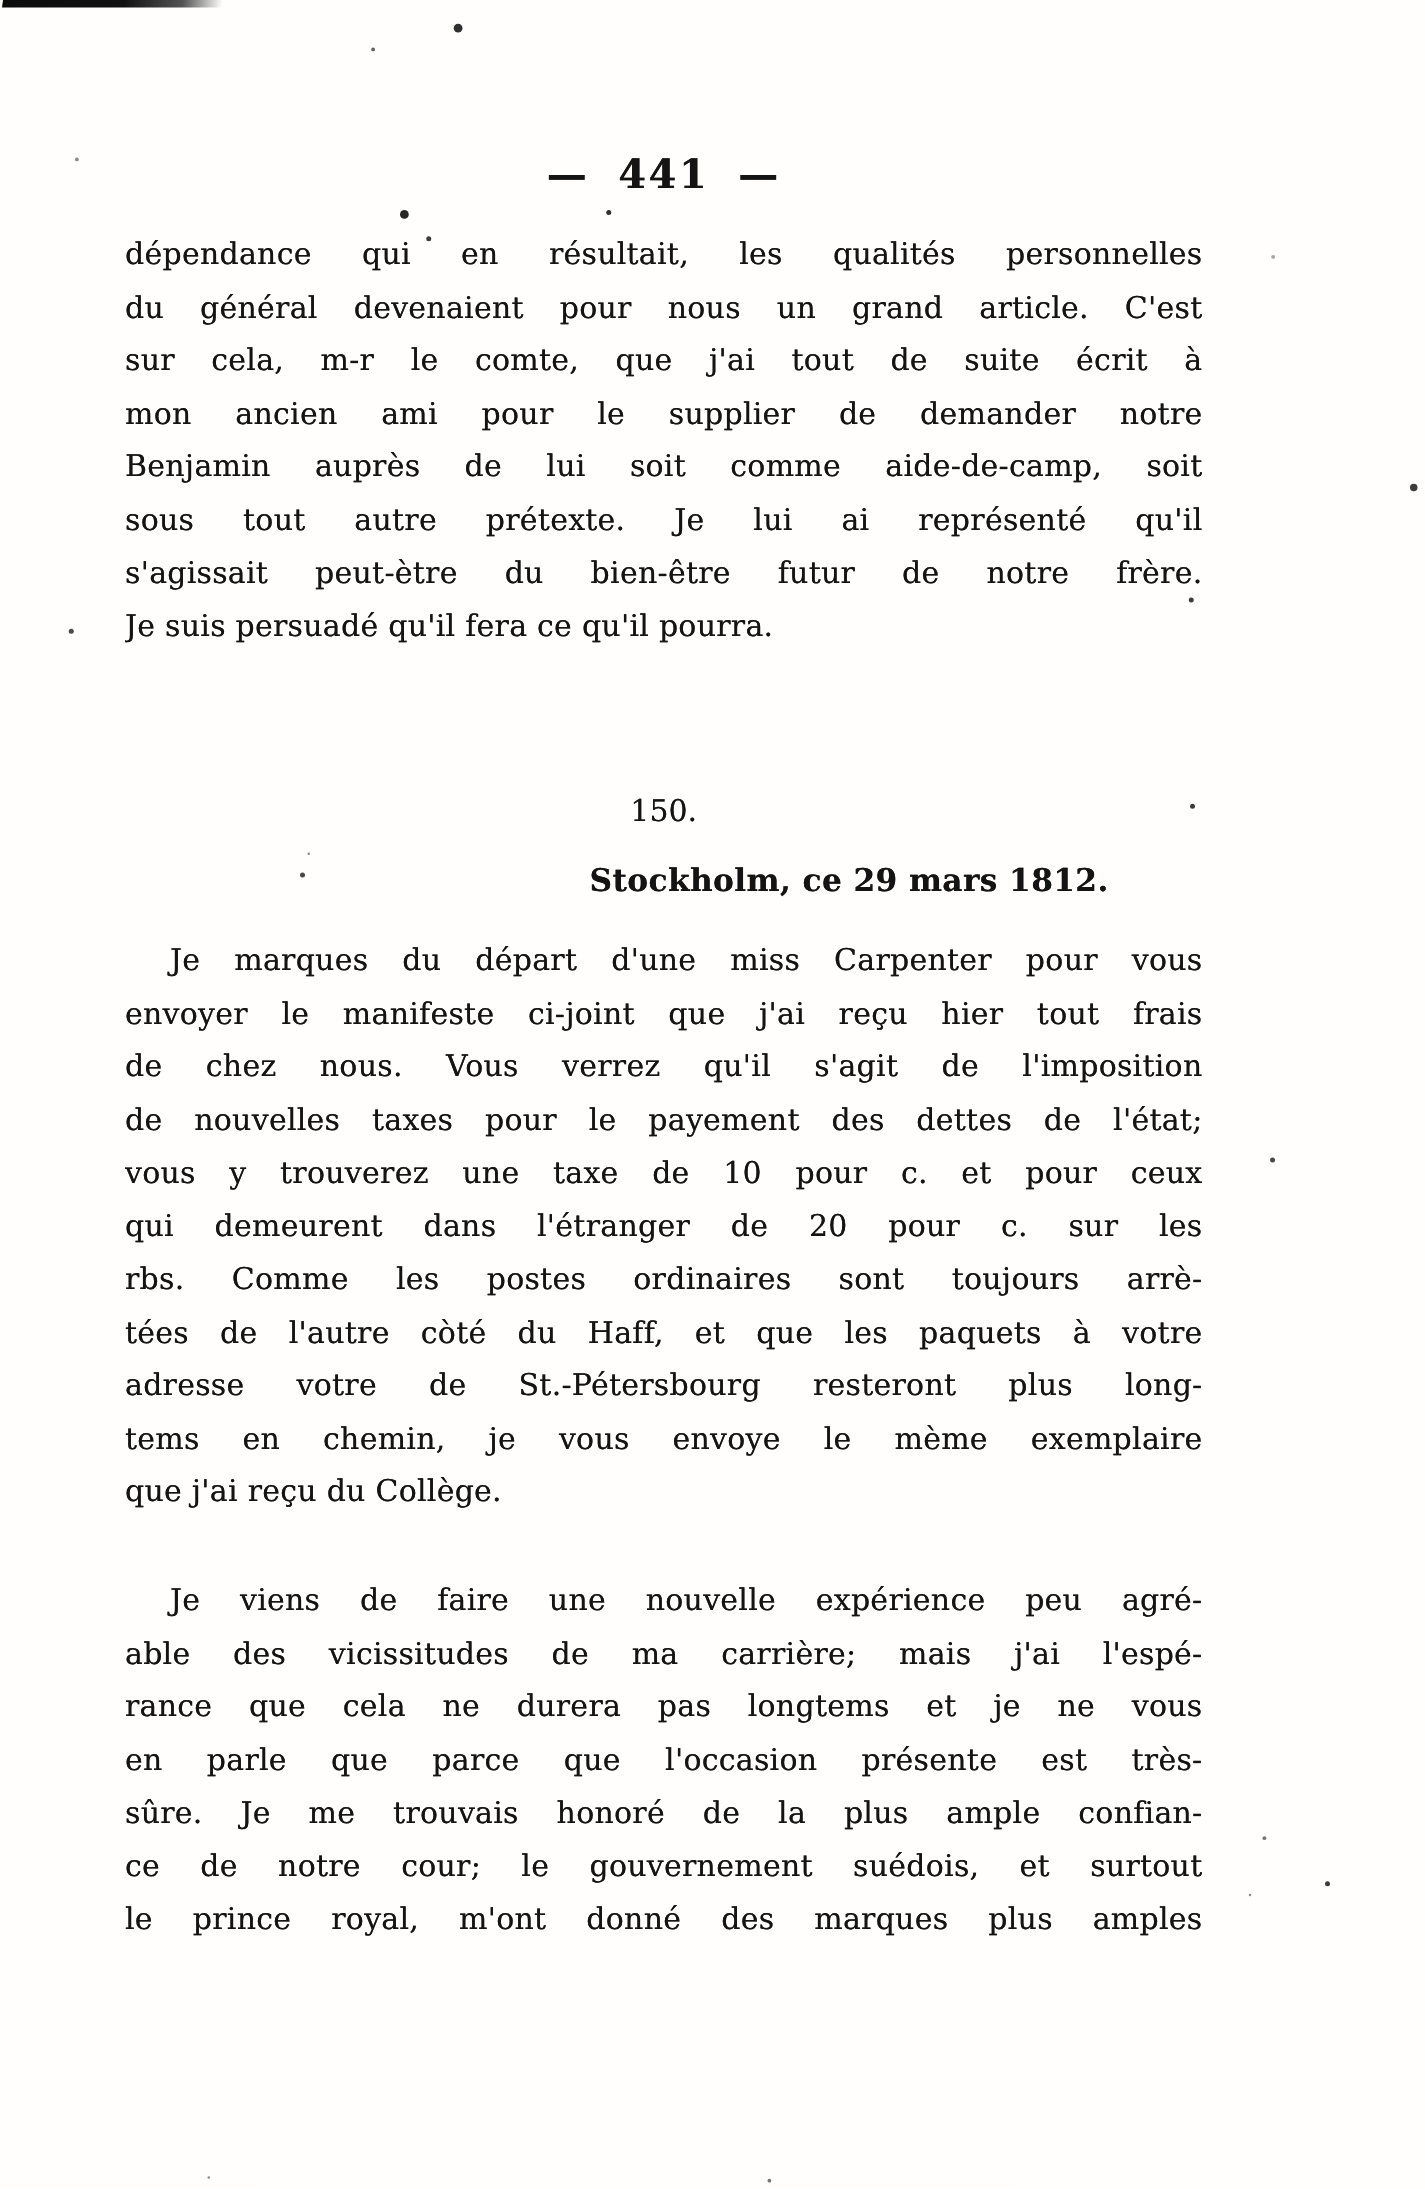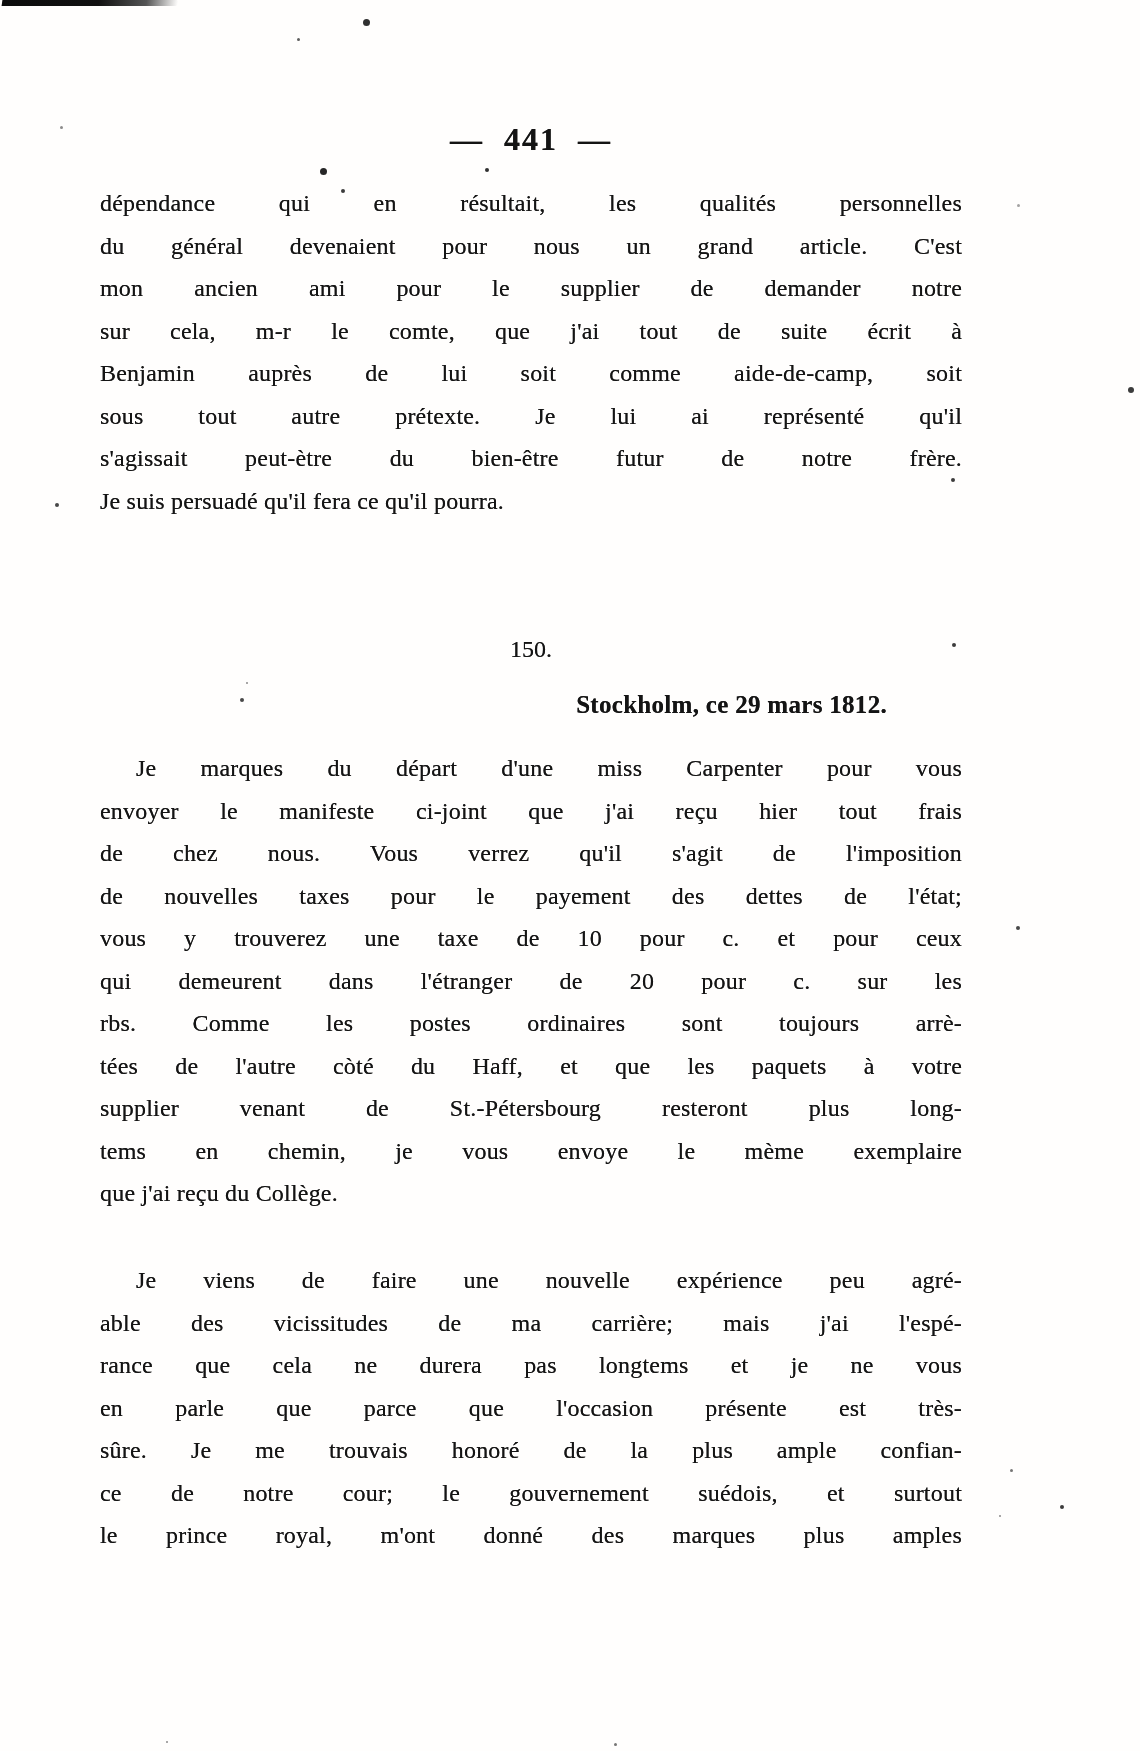--- a/index.html
+++ b/index.html
@@ -7,21 +7,20 @@
     width: 1140px; height: 1751px;
     background: #ffffff;
     font-family: "DejaVu Serif", "Liberation Serif", serif;
     position: relative;
     overflow: hidden;
   }
   #page {
     position: absolute; inset: 0;
     background: #fffefd;
     color: #141414;
-    font-family: Liberation Serif, serif;
   }
   
   .ink { text-shadow: 0 0 0.5px rgba(10,10,10,0.75); }
 
   #smudge-top {
     position: absolute; left: 2px; top: 0; width: 176px; height: 6px;
     background: linear-gradient(to right, #0c0c0c 0%, #111 55%, #555 82%, rgba(130,130,130,0) 100%);
     border-radius: 0 2px 2px 0;
     transform: skewX(-8deg);
   }
@@ -69,42 +68,42 @@
 
 <div id="page">
 
   <div id="smudge-top"></div>
 
   <div id="page-number" class="ink">— 441 —</div>
 
   <div id="para-1" class="paragraph ink">
       <div class="text-line">dépendance qui en résultait, les qualités personnelles</div>
       <div class="text-line">du général devenaient pour nous un grand article. C'est</div>
+      <div class="text-line">sur cela, m-r le comte, que j'ai tout de suite écrit à</div>
       <div class="text-line">mon ancien ami pour le supplier de demander notre</div>
-      <div class="text-line">sur cela, m-r le comte, que j'ai tout de suite écrit à</div>
       <div class="text-line">Benjamin auprès de lui soit comme aide-de-camp, soit</div>
       <div class="text-line">sous tout autre prétexte. Je lui ai représenté qu'il</div>
       <div class="text-line">s'agissait peut-ètre du bien-être futur de notre frère.</div>
       <div class="text-line short">Je suis persuadé qu'il fera ce qu'il pourra.</div>
     </div>
 
   <div id="section-number" class="ink">150.</div>
 
   <div id="dateline" class="ink">Stockholm, ce 29 mars 1812.</div>
 
   <div id="para-2" class="paragraph ink">
       <div class="text-line indent">Je marques du départ d'une miss Carpenter pour vous</div>
       <div class="text-line">envoyer le manifeste ci-joint que j'ai reçu hier tout frais</div>
       <div class="text-line">de chez nous. Vous verrez qu'il s'agit de l'imposition</div>
       <div class="text-line">de nouvelles taxes pour le payement des dettes de l'état;</div>
       <div class="text-line">vous y trouverez une taxe de 10 pour c. et pour ceux</div>
       <div class="text-line">qui demeurent dans l'étranger de 20 pour c. sur les</div>
       <div class="text-line">rbs. Comme les postes ordinaires sont toujours arrè-</div>
       <div class="text-line">tées de l'autre còté du Haff, et que les paquets à votre</div>
-      <div class="text-line">supplier venant de St.-Pétersbourg resteront plus long-</div>
+      <div class="text-line">adresse votre de St.-Pétersbourg resteront plus long-</div>
       <div class="text-line">tems en chemin, je vous envoye le mème exemplaire</div>
       <div class="text-line short">que j'ai reçu du Collège.</div>
     </div>
 
   <div id="para-3" class="paragraph ink">
       <div class="text-line indent">Je viens de faire une nouvelle expérience peu agré-</div>
       <div class="text-line">able des vicissitudes de ma carrière; mais j'ai l'espé-</div>
       <div class="text-line">rance que cela ne durera pas longtems et je ne vous</div>
       <div class="text-line">en parle que parce que l'occasion présente est très-</div>
       <div class="text-line">sûre. Je me trouvais honoré de la plus ample confian-</div>

